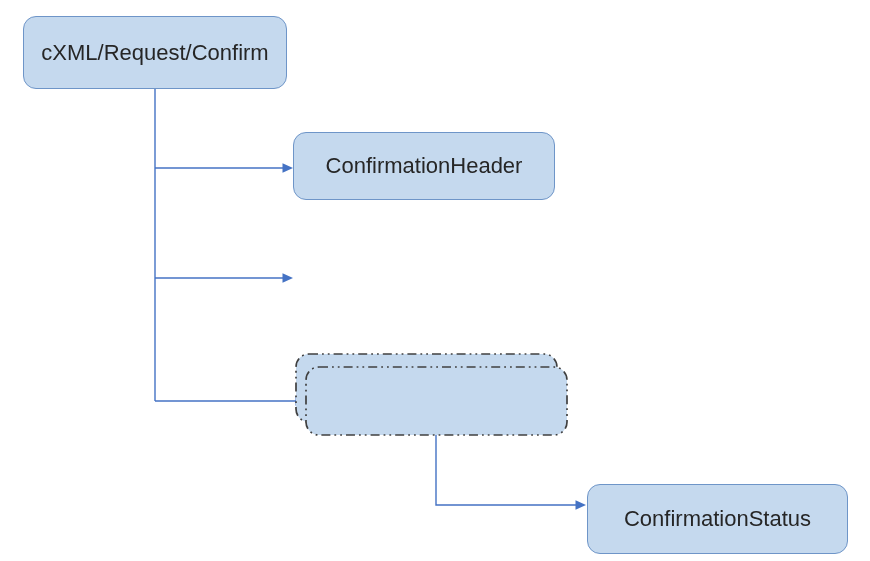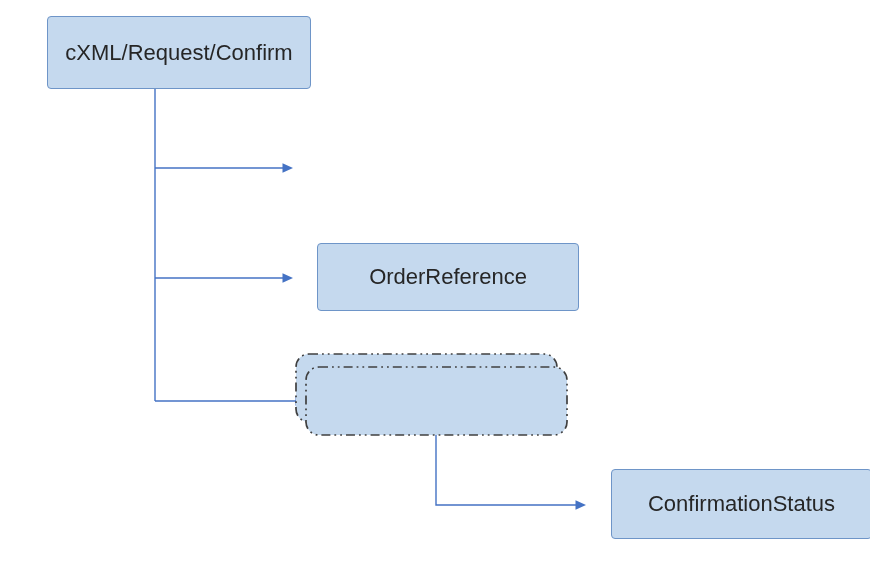--- a/index.html
+++ b/index.html
@@ -42,36 +42,35 @@
     stroke: var(--dashed-border);
     stroke-width: 1.7;
     stroke-dasharray: 9 4 1.8 4 1.8 4;
   }
   .node {
     position: absolute;
     z-index: 2;
     box-sizing: border-box;
     background: var(--node-fill);
     border: 1.5px solid var(--node-border);
-    border-radius: 4px;
+    border-radius: 13px;
     display: flex;
     align-items: center;
     justify-content: center;
     text-align: center;
     font-size: 22px;
     color: var(--text);
     line-height: 28px;
-    margin-left: 24px;
   }
   .node-label { white-space: nowrap; }
   #node-root   { left: 23px;  top: 16px;  width: 264px; height: 73px; }
   #node-root .node-label { white-space: normal; }
   #node-header { left: 293px; top: 132px; width: 262px; height: 68px; }
   #node-order  { left: 293px; top: 243px; width: 262px; height: 68px; }
-  #node-status { left: 587px; top: 469px; width: 261px; height: 70px; }
+  #node-status { left: 587px; top: 484px; width: 261px; height: 70px; }
   .item-label {
     position: absolute;
     z-index: 2;
     left: 306px; top: 367px;
     width: 261px; height: 68px;
     display: flex;
     align-items: center;
     justify-content: center;
     font-size: 22px;
     color: var(--text);
@@ -99,23 +98,23 @@
     <rect class="item-rect" x="306" y="367" width="261" height="68" rx="13"></rect>
 
     <path class="wire" d="M436,435 V505 H576"></path>
     <polygon class="head" points="586,505 575.5,500.2 575.5,509.8"></polygon>
   </svg>
 
   <div class="node" id="node-root">
     <div class="node-label"><span>cXML/Request/Confirm</span><br></div>
   </div>
 
+  <div class="node" id="node-header">
+    <span class="node-label">ConfirmationHeader</span>
+  </div>
 
-  <div class="node" id="node-order">
-    <span class="node-label">OrderReference</span>
-  </div>
 
 
   <div class="node" id="node-status">
     <span class="node-label">ConfirmationStatus</span>
   </div>
 
 </div>
 
 </body></html>

